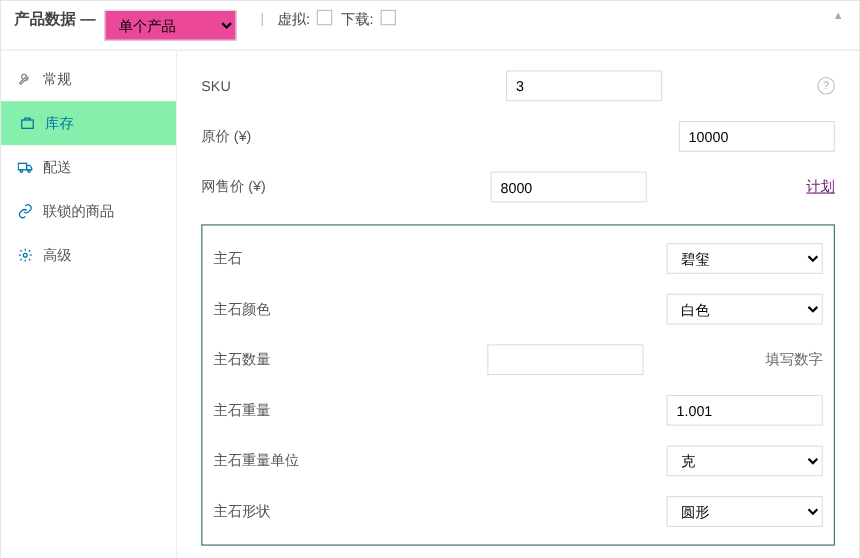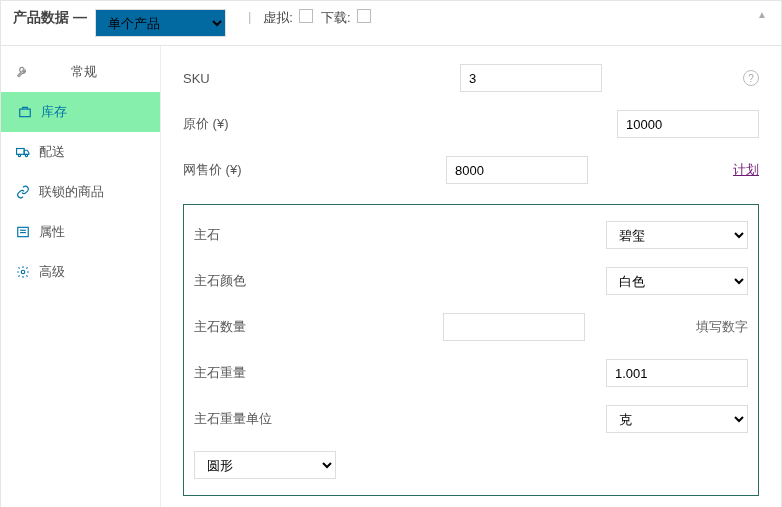--- a/index.html
+++ b/index.html
@@ -1,31 +1,31 @@
 <!DOCTYPE html>
 <html><head>
 <meta charset="utf-8">
 <style>
 * { box-sizing: border-box; margin: 0; padding: 0; }
 body { font-family: -apple-system, BlinkMacSystemFont, "Segoe UI", Arial, sans-serif; font-size: 13px; color: #444; background: #fff; }
 .panel { width: 782px; border: 1px solid #e5e5e5; background: #fff; }
 .panel-header { display: flex; align-items: flex-start; padding: 8px 12px; border-bottom: 1px solid #e5e5e5; background: #fff; position: relative; }
 .panel-title { font-size: 14px; font-weight: bold; margin-right: 8px; }
-.type-select { border: 1px solid #ddd; padding: 4px 8px; font-size: 13px; width: 131px; height: 28px; margin-right: 18px; background: #0369a1; }
+.type-select { border: 1px solid #ddd; padding: 4px 8px; font-size: 13px; width: 120px; height: 28px; margin-right: 18px; background: #ec4899; }
 .hdr-sep { color: #bbb; margin: 0 4px; }
 .hdr-label { color: #444; margin-right: 6px; margin-left: 8px; }
 .hdr-check { width: 14px; height: 14px; border: 1px solid #bbb; display: inline-block; vertical-align: middle; }
 .collapse-tri { position: absolute; right: 14px; color: #aaa; font-size: 10px; cursor: pointer; }
 .panel-body { display: flex; min-height: 460px; }
 .sidebar { width: 160px; border-right: 1px solid #eee; padding-top: 6px; }
 .sidebar-item { display: flex; align-items: center; padding: 11px 14px; cursor: pointer; color: #555; font-size: 13px; }
 .sidebar-item.active { border-left: 2px solid transparent; color: #0073aa; background: #86efac; }
 .sidebar-item .icon { width: 16px; height: 16px; margin-right: 8px; display: inline-flex; align-items: center; justify-content: center; color: #0073aa; }
 .sidebar-item.dim .icon { color: #888; }
-.sidebar-item.dim { color: #555; gap: 32px; }
+.sidebar-item.dim { color: #555; }
 .content { flex: 1; padding: 18px 22px 22px 22px; position: relative; }
 .form-row { display: flex; align-items: center; margin-bottom: 18px; justify-content: space-between; }
 .form-row .lbl { width: 150px; color: #555; font-size: 13px; }
 .form-row input[type="text"], .form-row input[type="number"], .form-row select {
   width: 142px; height: 28px; border: 1px solid #ddd; padding: 3px 8px; font-size: 13px; background: #fff;
 }
 .form-row select { padding-right: 20px; }
 .help-circ { width: 16px; height: 16px; border: 1px solid #bbb; border-radius: 50%; color: #aaa; font-size: 10px; display: inline-flex; align-items: center; justify-content: center; margin-left: 14px; }
 .link-plan { color: #701a75; text-decoration: underline; margin-left: 32px; cursor: pointer; }
 .hint { color: #666; margin-left: 12px; font-size: 13px; }
@@ -88,30 +88,20 @@
           <svg width="14" height="14" viewBox="0 0 24 24" fill="none" stroke="#0073aa" stroke-width="2">
               <path d="M10 13a5 5 0 0 0 7 0l3-3a5 5 0 0 0-7-7l-1 1"></path>
               <path d="M14 11a5 5 0 0 0-7 0l-3 3a5 5 0 0 0 7 7l1-1"></path>
             </svg>
         </span>
         <span>联锁的商品</span>
       </div>
       <div class="sidebar-item">
         <span class="icon">
           <svg width="14" height="14" viewBox="0 0 24 24" fill="none" stroke="#0073aa" stroke-width="2">
-              <rect x="3" y="4" width="18" height="16"></rect>
-              <line x1="7" y1="9" x2="17" y2="9"></line>
-              <line x1="7" y1="13" x2="17" y2="13"></line>
-            </svg>
-        </span>
-        <span>属性</span>
-      </div>
-      <div class="sidebar-item">
-        <span class="icon">
-          <svg width="14" height="14" viewBox="0 0 24 24" fill="none" stroke="#0073aa" stroke-width="2">
               <circle cx="12" cy="12" r="3"></circle>
               <path d="M12 2v3M12 19v3M4.2 4.2l2.1 2.1M17.7 17.7l2.1 2.1M2 12h3M19 12h3M4.2 19.8l2.1-2.1M17.7 6.3l2.1-2.1"></path>
             </svg>
         </span>
         <span>高级</span>
       </div>
     </div>
 
     <div class="content">
 
@@ -154,20 +144,21 @@
           <span class="lbl">主石重量</span>
           <input type="text" value="1.001" style="">
         </div>
 
         <div class="form-row">
           <span class="lbl">主石重量单位</span>
           <select><option>克</option></select>
         </div>
 
         <div class="form-row">
+          <span class="lbl">主石形状</span>
           <select><option>圆形</option></select>
         </div>
 
       </div>
 
     </div>
   </div>
 </div>
 
 </body></html>

